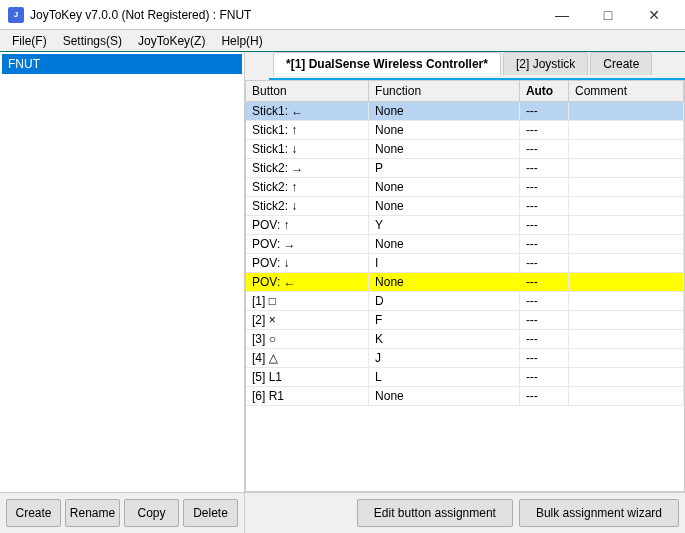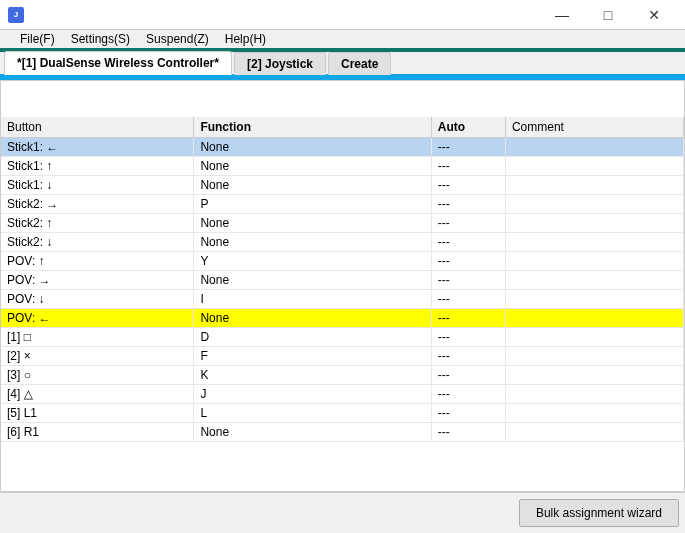--- a/index.html
+++ b/index.html
@@ -43,22 +43,22 @@
       cursor: pointer; font-size: 14px; color: #333;
       display: flex; align-items: center; justify-content: center;
     }
 
     
     #menu-bar {
       background: #f0f0f0;
       height: 22px;
       display: flex;
       align-items: center;
-      padding: 0 12px;
-      border-bottom: 4px solid #0f766e;
+      padding: 0 4px;
+      border-bottom: 1px solid #0f766e;
     }
     .menu-item {
       padding: 2px 8px;
       cursor: pointer;
       font-size: 12px;
       color: #000;
     }
 
     
     #main-layout {
@@ -110,35 +110,35 @@
       flex: 1;
       display: flex;
       flex-direction: column;
       background: #f0f0f0;
     }
 
     
     #tabs {
       display: flex;
       background: #f0f0f0;
-      border-bottom: 6px solid #0ea5e9;
+      border-bottom: 2px solid #0ea5e9;
       height: 28px;
-      align-items: center;
+      align-items: flex-start;
       padding: 0 4px;
+      margin-left: 24px;
     }
     .tab {
       padding: 4px 12px;
       border: 1px solid #ccc;
       border-bottom: none;
       background: #e1e1e1;
       cursor: pointer;
       font-size: 12px;
       margin-right: 2px;
       border-radius: 3px 3px 0 0;
-      font-weight: bold;
     }
     .tab.active {
       background: #fff;
       border-bottom: 1px solid #fff;
       font-weight: bold;
       z-index: 1;
     }
 
     
     #table-area {
@@ -173,21 +173,20 @@
       border-right: 1px solid #e8e8e8;
     }
     .row-selected { background: #b8d4f0 !important; }
     .row-yellow { background: #ffff00 !important; }
 
     
     #table-scroll {
       flex: 1;
       overflow-y: scroll;
       overflow-x: hidden;
-      margin-top: 36px;
     }
 
     
     #right-bottom {
       display: flex;
       justify-content: flex-end;
       gap: 6px;
       padding: 6px;
       border-top: 1px solid #ccc;
       background: #f0f0f0;
@@ -201,53 +200,65 @@
       font-size: 12px;
       border-radius: 2px;
     }
   </style>
 </head>
 <body>
 
 <div id="title-bar">
   <div id="title-bar-left">
     <div id="title-icon">J</div>
+    <span id="title-text">JoyToKey v7.0.0 (Not Registered) : FNUT</span>
   </div>
   <div id="title-controls">
     <button class="title-btn">—</button>
     <button class="title-btn">□</button>
     <button class="title-btn close">✕</button>
   </div>
 </div>
 
 <div id="menu-bar">
 <div class="menu-item">File(F)</div>
     <div class="menu-item">Settings(S)</div>
-    <div class="menu-item">Suspend(Z)</div>
+    <div class="menu-item">JoyToKey(Z)</div>
     <div class="menu-item">Help(H)</div>
   </div>
 
 <div id="main-layout">
 
+  <div id="left-panel">
+    <div id="left-panel-content">
+    <div class="profile-item selected">FNUT</div>
+      </div>
+    <div id="left-panel-buttons">
+      <button class="panel-btn">Create</button>
+      <button class="panel-btn">Rename</button>
+      <button class="panel-btn">Copy</button>
+      <button class="panel-btn">Delete</button>
+    </div>
+  </div>
 
   <div id="right-panel">
 
     <div id="tabs">
     <div class="tab active">*[1] DualSense Wireless Controller*</div>
         <div class="tab">[2] Joystick</div>
         <div class="tab">Create</div>
       </div>
 
     <div id="table-area">
       <div id="table-scroll">
         <table id="button-table">
           <thead>
             <tr>
             <th style="width: 130px;">Button</th>
-                <th style="width: 160px; font-weight: bold;">Function</th>
+                <th style="width: 160px;">Function</th>
                 <th style="width: 50px; font-weight: bold;">Auto</th>
                 <th style="width: 120px;">Comment</th>
               </tr>
           </thead>
           <tbody id="table-body">
           <tr class="row-selected">
                 <td>Stick1: ←</td>
                 <td>None</td>
                 <td>---</td>
                 <td></td>
@@ -341,17 +352,18 @@
                 <td>None</td>
                 <td>---</td>
                 <td></td>
               </tr>
             </tbody>
         </table>
       </div>
     </div>
 
     <div id="right-bottom">
+      <button class="action-btn">Edit button assignment</button>
       <button class="action-btn">Bulk assignment wizard</button>
     </div>
   </div>
 
 </div>
 
 </body></html>

